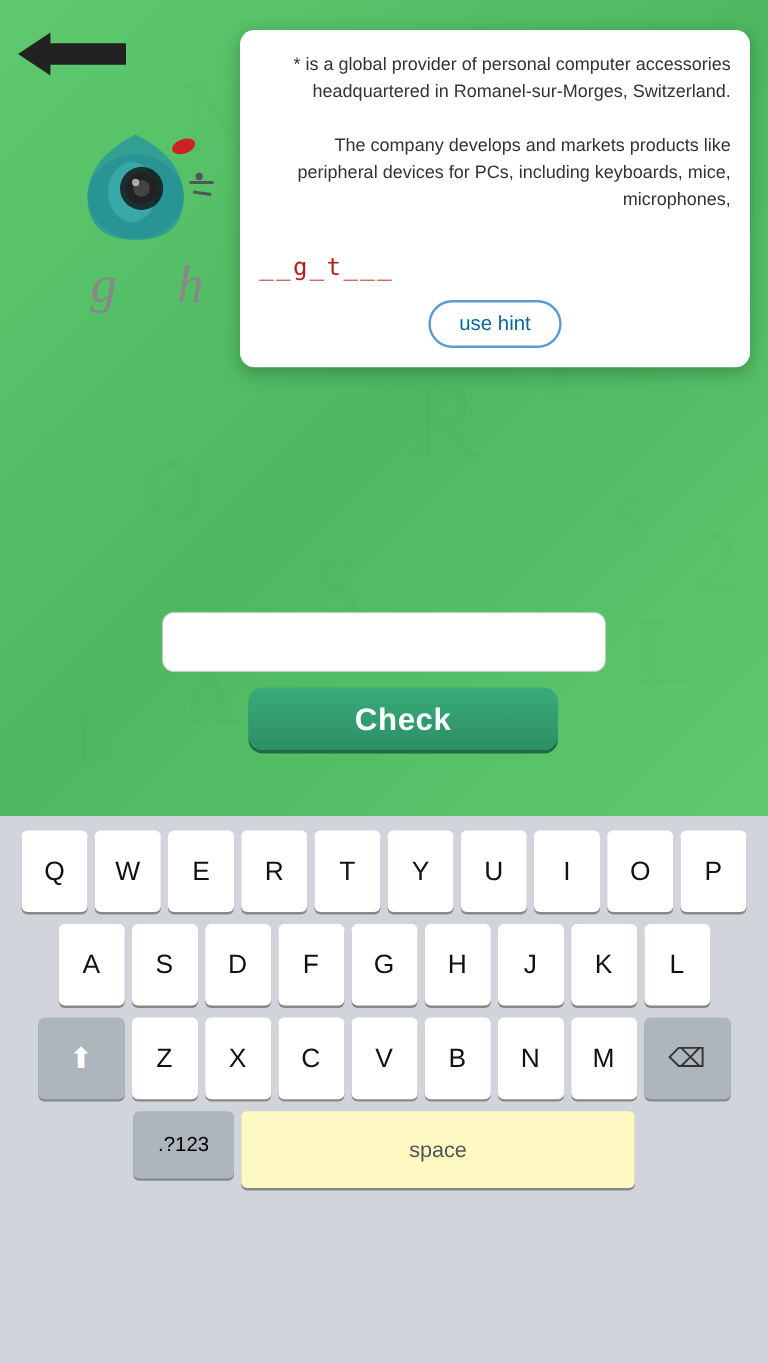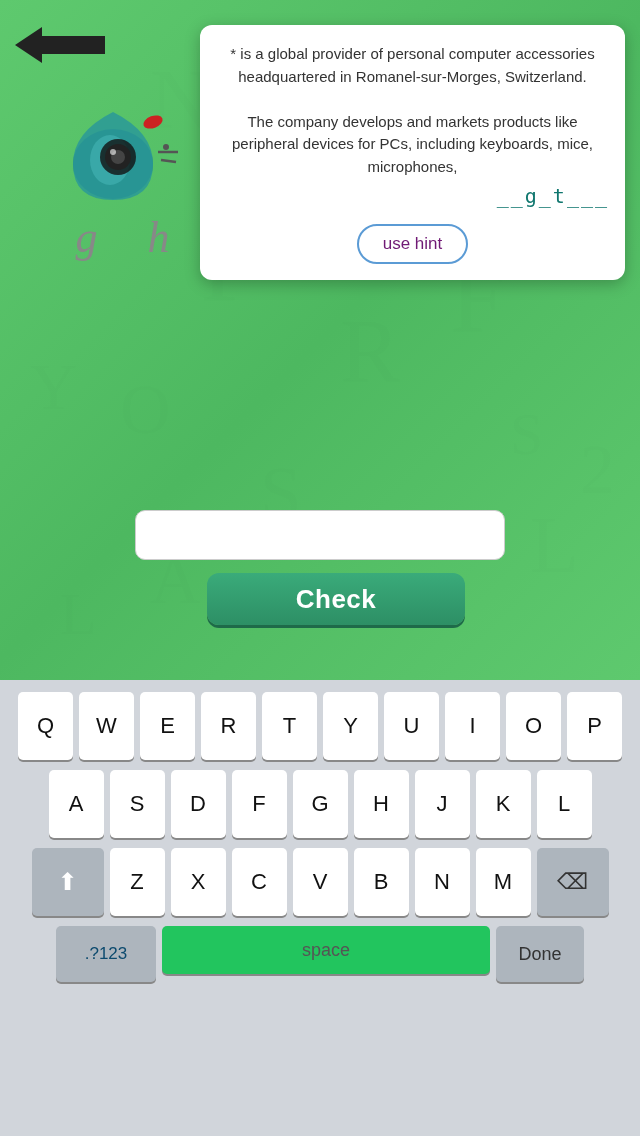--- a/index.html
+++ b/index.html
@@ -86,44 +86,44 @@
       right: 15px;
       background: white;
       border-radius: 12px;
       padding: 18px 16px 16px;
       box-shadow: 0 4px 15px rgba(0,0,0,0.25);
       z-index: 20;
     }
     .hint-text {
       font-size: 15px;
       color: #333;
-      text-align: center;
+      text-align: right;
       line-height: 1.5;
-      margin-bottom: 6px;
+      margin-bottom: 32px;
     }
     .hint-pattern {
       font-size: 20px;
-      color: #0f766e;
-      text-align: right;
+      color: #b91c1c;
+      text-align: left;
       letter-spacing: 2px;
       margin-bottom: 16px;
       font-family: monospace;
     }
     .hint-buttons {
       display: flex;
       gap: 12px;
       justify-content: center;
     }
     .hint-btn {
       border: 2px solid #5b9bd5;
       background: white;
       border-radius: 20px;
       padding: 8px 24px;
       font-size: 17px;
-      color: #701a75;
+      color: #0369a1;
       cursor: pointer;
       min-width: 110px;
       text-align: center;
     }
 
     
     .input-area {
       position: absolute;
       bottom: 120px;
       left: 50%;
@@ -214,30 +214,30 @@
 
     
     .key-backspace {
       width: 72px;
       height: 68px;
       background: #adb5bd;
     }
 
     
     .key-123 {
-      width: 100px;
+      width: 84px;
       height: 56px;
       background: #adb5bd;
-      color: #0c4a6e;
+      color: #000000;
       font-size: 17px;
     }
     .key-space {
       width: 328px;
-      height: 48px;
-      background: #22c55e;
+      height: 64px;
+      background: #fef9c3;
       color: #555;
       font-size: 18px;
     }
     .key-done {
       width: 88px;
       height: 56px;
       background: #adb5bd;
       color: #333;
       font-size: 18px;
     }
@@ -374,16 +374,15 @@
     <div class="key key-letter">N</div>
     <div class="key key-letter">M</div>
     <div class="key key-backspace">
       <span class="backspace-icon">⌫</span>
     </div>
   </div>
 
   <div class="keyboard-row">
     <div class="key key-123">.?123</div>
     <div class="key key-space">space</div>
-    <div class="key key-done">Done</div>
   </div>
 
 </div>
 
 </body></html>

